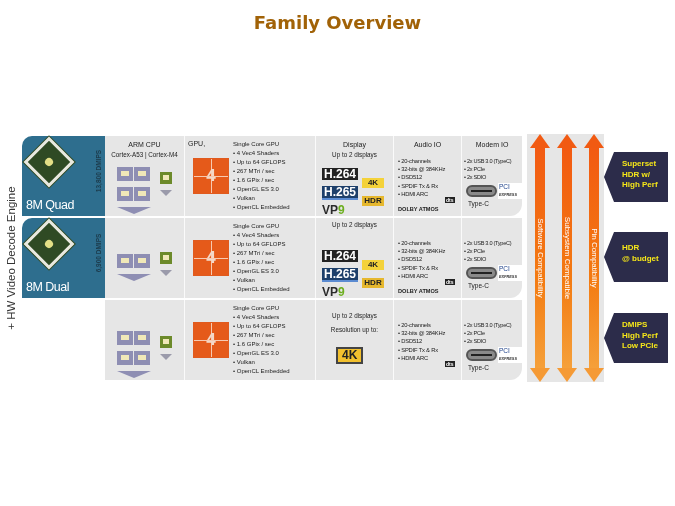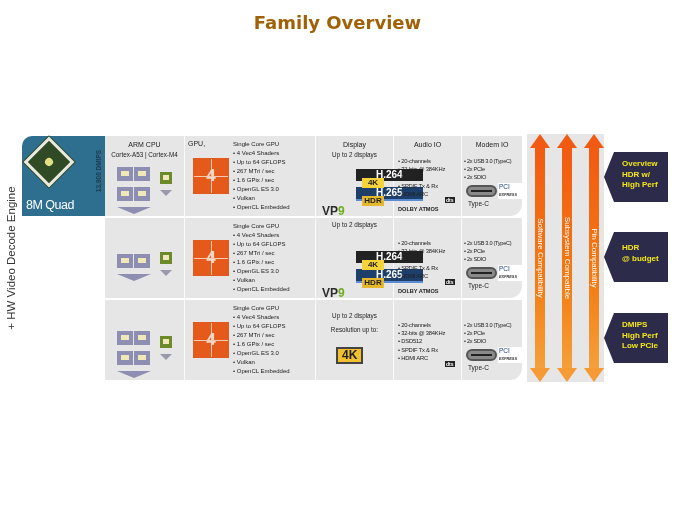--- a/index.html
+++ b/index.html
@@ -38,21 +38,21 @@
   .gpu-label { position: absolute; left: 3px; top: 4px; font-size: 7px; color: #222; }
   .gpu-block { position: absolute; left: 8px; top: 22px; width: 36px; height: 36px; background: #e05a1e; display: grid; grid-template-columns: 1fr 1fr; gap: 1px; border: 1px solid #e05a1e; }
   .gpu-block i { background: #e55a1a; display: block; }
   .gpu-block b { position: absolute; inset: 0; display: flex; align-items: center; justify-content: center; color: #f3d8c8; font-size: 17px; font-weight: bold; }
   .gpu-block { overflow: hidden; }
   .gpu-block::before { content: ""; position: absolute; left: 17px; top: 0; width: 1px; height: 100%; background: #f7c9b0; }
   .gpu-block::after { content: ""; position: absolute; top: 17px; left: 0; height: 1px; width: 100%; background: #f7c9b0; }
   .gpu-list { position: absolute; left: 48px; top: 4px; font-size: 6px; color: #222; line-height: 9px; list-style: none; }
   .gpu-list li.b::before { content: "• "; }
   .gpu-list li.t { margin-left: 0; }
-  .codec { display: inline-block; font-weight: bold; color: #fff; font-size: 10px; padding: 0 20px; line-height: 12px; margin-left: 34px; }
+  .codec { display: inline-block; font-weight: bold; color: #fff; font-size: 12px; padding: 0 2px; line-height: 12px; }
   .h264 { background: #222; }
   .h265 { background: #1d3f6a; border-bottom: 2px solid #5b8bd1; }
   .vp9 { font-size: 12px; font-weight: bold; color: #2b2b2b; }
   .vp9 em { color: #6cae1e; font-style: normal; }
   .badge4k { display: inline-block; background: #f4d23a; color: #222; font-weight: bold; font-size: 8px; width: 22px; text-align: center; line-height: 10px; }
   .badge4k.h { background: #e6b82e; }
   .disp-codecs { position: absolute; left: 6px; top: 28px; width: 40px; }
   .disp-badges { position: absolute; left: 46px; top: 35px; }
   .big4k { position: absolute; left: 20px; top: 47px; background: #f2c02e; border: 2px solid #444; color: #222; font-weight: bold; font-size: 12px; padding: 0 4px; line-height: 13px; }
   .audio-list { position: absolute; left: 4px; top: 21px; list-style: none; font-size: 5.8px; line-height: 8.2px; color: #222; letter-spacing: -0.2px; }
@@ -148,20 +148,27 @@
             <li>2x PCIe</li>
             <li>2x SDIO</li>
           </ul>
           <div class="typec"></div>
           <div class="typec-label">Type-C</div>
           <div class="pcie"><span>PCI</span><small>EXPRESS</small></div>
         </div>
       </div>
     </div>
     <div class="row r1">
+      <div class="chip dark">
+        <div class="logo"></div>
+        <div class="dmips">
+          <span>6,900 DMIPS</span>
+        </div>
+        <div class="name">8M Dual</div>
+      </div>
       <div class="panel">
         <div class="cell c-cpu">
           <div class="cores" style="top:36px"><span class="core"></span><span class="core"></span><div class="tri"></div></div>
           <div class="m4" style="top:34px"><span class="core"></span><div class="tri"></div></div>
         </div>
         <div class="cell c-gpu">
           <div class="gpu-block">
             <i></i>
             <i></i>
             <i></i>
@@ -279,21 +286,21 @@
 <div class="arrow a2">
   <div class="up"></div>
   <div class="shaft"></div>
   <div class="down"></div>
   <div class="lbl">Pin Compatibility</div>
 </div>
 
 <div id="tags">
     <div class="tag t0">
       <div class="point"></div>
-      <div class="body"><span>Overview</span><br><span>HDR w/</span><br><span>High Perf</span></div>
+      <div class="body"><span>Superset</span><br><span>HDR w/</span><br><span>High Perf</span></div>
     </div>
     <div class="tag t1">
       <div class="point"></div>
       <div class="body"><span>HDR</span><br><span>@ budget</span></div>
     </div>
     <div class="tag t2">
       <div class="point"></div>
       <div class="body"><span>DMIPS</span><br><span>High Perf</span><br><span>Low PCIe</span></div>
     </div>
   </div>

